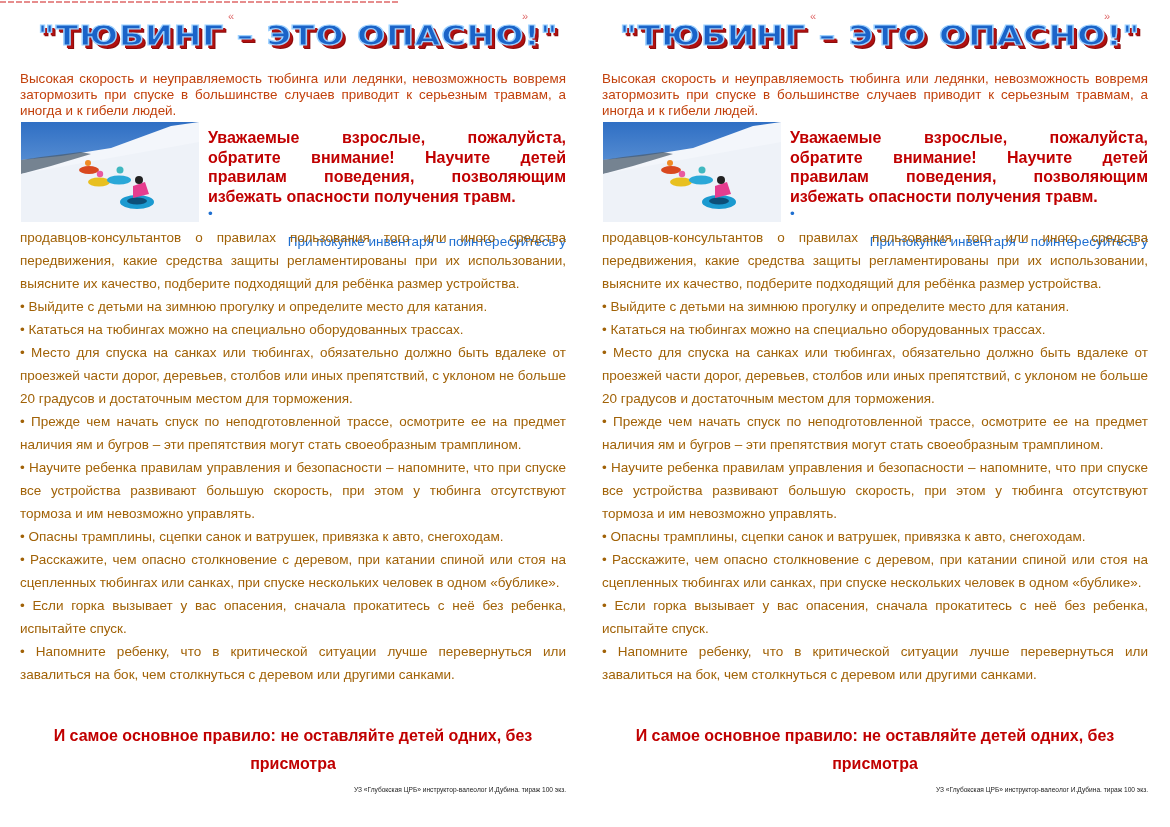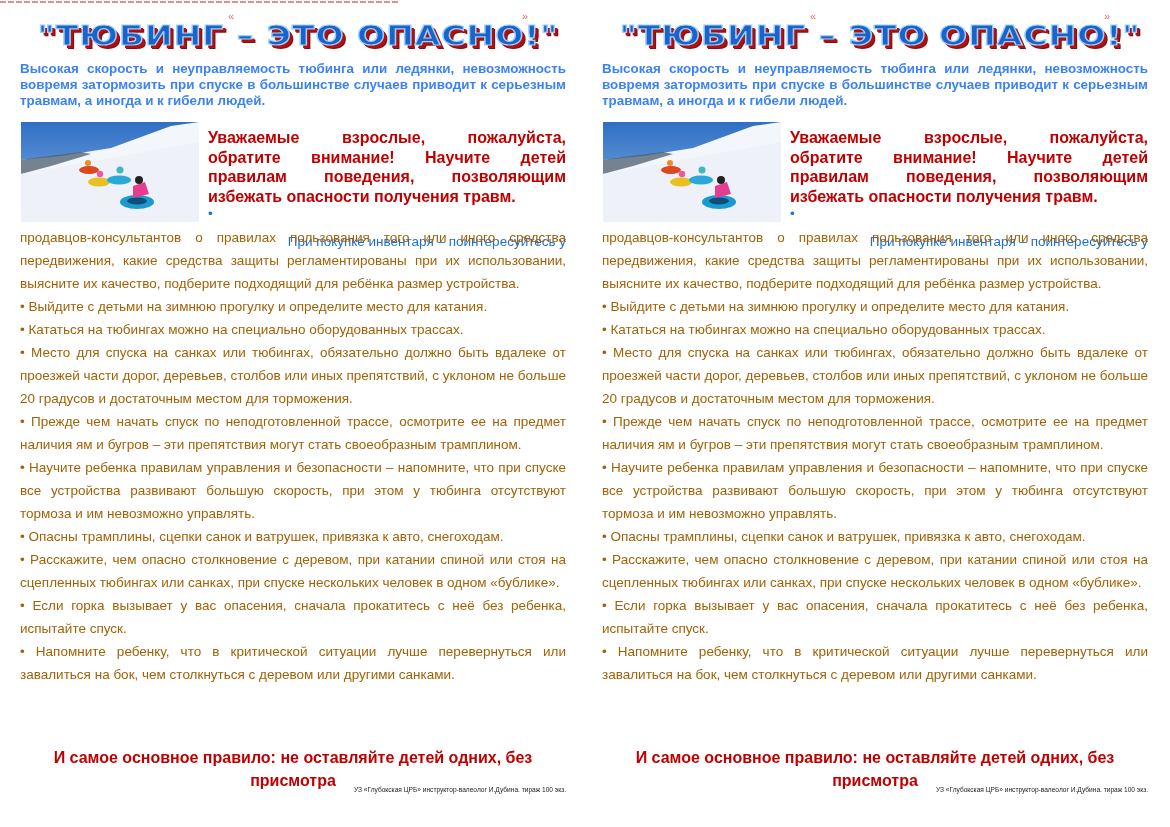--- a/index.html
+++ b/index.html
@@ -8,31 +8,31 @@
   .topstrip span { display: block; height: 2px; margin-top: 1px; background: repeating-linear-gradient(90deg, #e07070 0 6px, transparent 6px 8px); opacity: .8; }
   .leaflet { position: absolute; top: 0; width: 548px; height: 827px; }
   .leaflet.left { left: 18px; }
   .leaflet.right { left: 600px; }
   .quote-marks { position: absolute; top: 10px; left: 0; width: 548px; height: 14px; font-size: 11px; color: #e06a6a; }
   .quote-marks .ql { position: absolute; left: 210px; }
   .quote-marks .qr { position: absolute; left: 504px; }
   .title { position: absolute; top: 20px; left: 0; width: 560px; text-align: center; font-family: "DejaVu Sans", sans-serif; font-weight: bold; font-size: 33px; letter-spacing: 1px; color: #1a63c8; white-space: nowrap;
     -webkit-text-stroke: 1.5px #9cd1ff;
     text-shadow: 3px 3px 0 #b01010, 4px 4px 0 #8a0c0c; transform: scaleY(0.82); transform-origin: top left; }
-  .intro { position: absolute; top: 61px; left: 2px; width: 546px; font-size: 13.4px; line-height: 16px; color: #3b82f6; text-align: justify; font-weight: bold; }
+  .intro { position: absolute; top: 71px; left: 2px; width: 546px; font-size: 13.4px; line-height: 16px; color: #c2410c; text-align: justify; }
   .photo { position: absolute; top: 122px; left: 3px; width: 178px; height: 100px; overflow: hidden; }
   .appeal { position: absolute; top: 128px; left: 190px; width: 358px; font-weight: bold; font-size: 16px; line-height: 19.5px; color: #c00000; text-align: justify; text-align-last: justify; }
   .appeal .last { text-align-last: left; }
   .first-bullet { position: absolute; top: 203px; left: 190px; width: 358px; font-size: 13.5px; line-height: 22px; color: #1f6fd0; display: flex; }
   .first-bullet .dot { width: 48px; }
   .first-bullet .txt { flex: 1; text-align: right; margin-top: 28px; }
   .body { position: absolute; top: 226px; left: 2px; width: 546px; font-size: 13.5px; line-height: 23px; color: #a16207; }
   .body p { margin: 0; text-align: justify; }
   .body .cont { text-align: justify; }
-  .final { position: absolute; top: 746px; left: 2px; width: 546px; text-align: center; font-weight: bold; font-size: 16px; line-height: 23px; color: #c00000; }
+  .final { position: absolute; top: 722px; left: 2px; width: 546px; text-align: center; font-weight: bold; font-size: 16px; line-height: 28px; color: #c00000; }
   .credit { position: absolute; top: 786px; left: 0; width: 548px; text-align: right; font-size: 6.6px; color: #222; }
 </style>
 </head>
 <body>
 
 <div class="topstrip">
     <span></span>
   </div>
 
 <div class="leaflet left">

